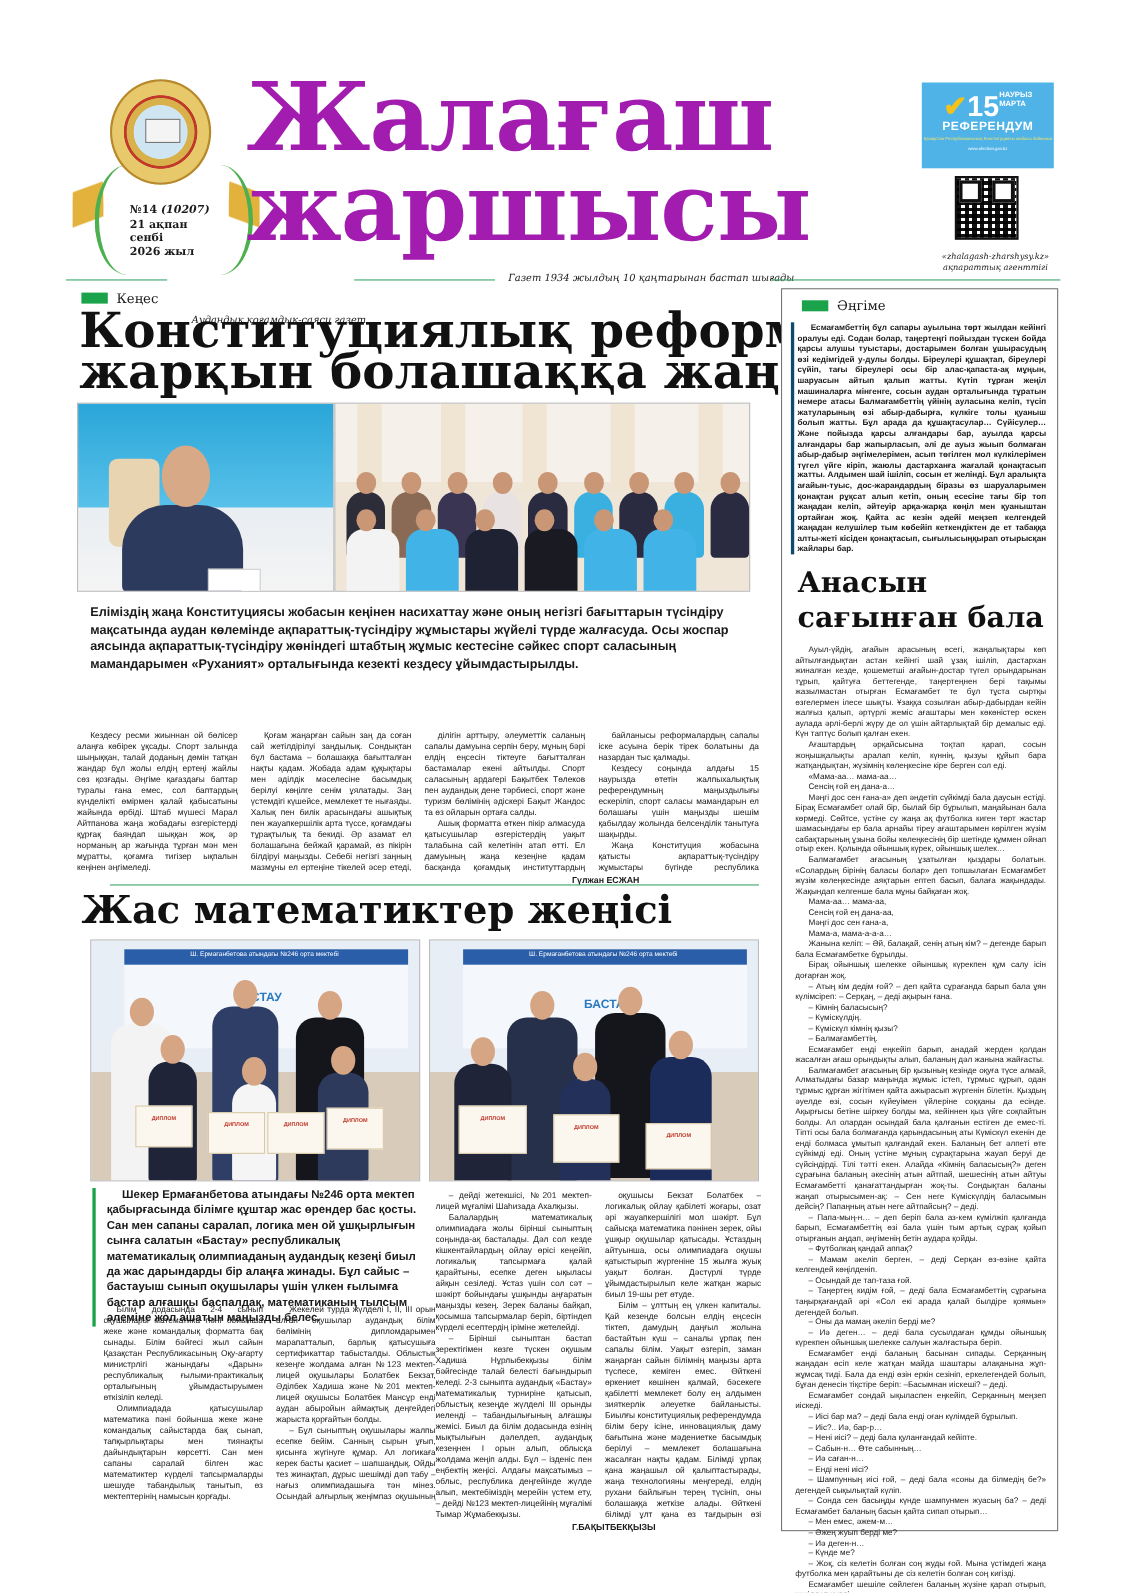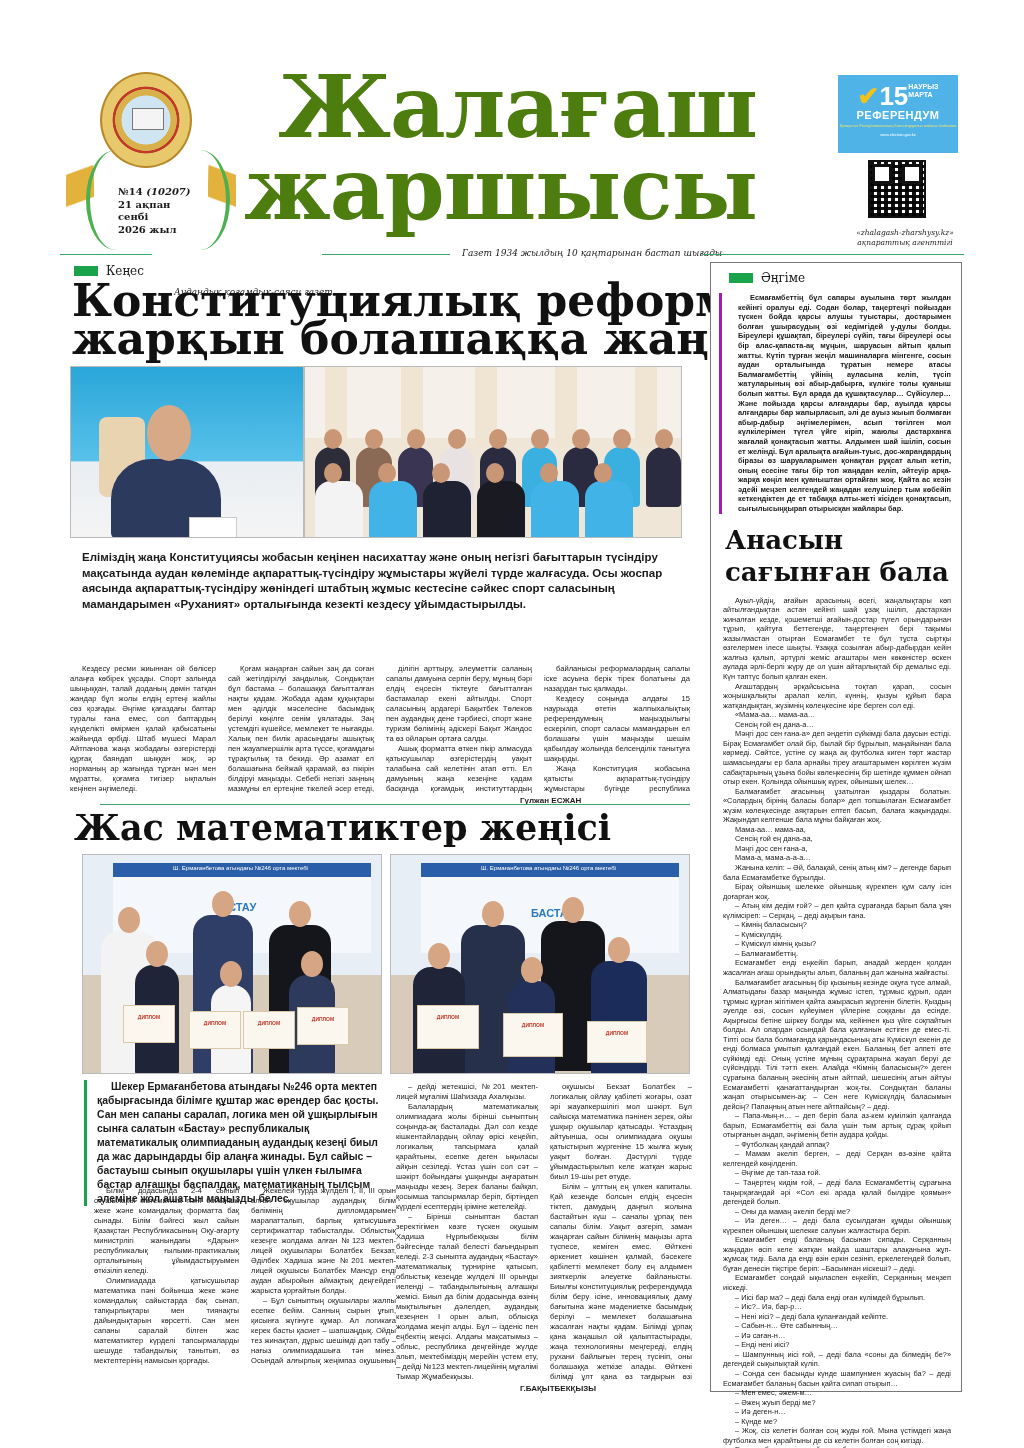--- a/index.html
+++ b/index.html
@@ -12,22 +12,22 @@
     background: radial-gradient(circle at 50% 50%, #cfe6f2 0 38%, #d8b14a 39% 48%, #c0392b 49% 52%, #e7c86a 53% 100%);
     border: 2px solid #b8892a; }
   .emblem-inner { position:absolute; left: 30px; top: 34px; width: 32px; height: 22px; background:#f4f4f4; border:1px solid #777; }
   .wheat { width: 28px; height: 150px; border-radius: 50% 50% 0 0; }
   .wheat-left { left: 66px; top: 110px; background: linear-gradient(160deg, transparent 40%, #e3b23c 41% 60%, transparent 61%); }
   .wheat-right { left: 208px; top: 110px; background: linear-gradient(200deg, transparent 40%, #e3b23c 41% 60%, transparent 61%); }
   .stem-left { left: 86px; top: 150px; width: 60px; height: 100px; border-left: 4px solid #4caf50; border-radius: 60% 0 0 60%; }
   .stem-right { left: 170px; top: 150px; width: 60px; height: 100px; border-right: 4px solid #4caf50; border-radius: 0 60% 60% 0; }
   .issue { left: 118px; top: 186px; font-family: "DejaVu Serif", serif; font-size: 10px; font-weight: bold; line-height: 12.5px; }
   .issue i { font-style: italic; }
-  .title { left: 244px; top: 66px; font-family: "DejaVu Serif", serif; font-weight: bold; color: #4d7c0f;
-    font-size: 86px; line-height: 82px; letter-spacing: -1px; text-align: right; }
+  .title { left: 224px; top: 66px; font-family: "DejaVu Serif", serif; font-weight: bold; color: #a21caf;
+    font-size: 86px; line-height: 82px; letter-spacing: -1px; }
   .ref-box { left: 838px; top: 75px; width: 120px; height: 78px; background: #4fb3e8; color: #fff; text-align: center; }
   .ref-num { font-size: 26px; font-weight: bold; line-height: 26px; margin-top: 8px; }
   .ref-num .v { color: #f2c21b; }
   .ref-num small { font-size: 7px; vertical-align: top; line-height: 8px; display: inline-block; text-align:left; }
   .ref-word { font-size: 11px; font-weight: bold; letter-spacing: 0.5px; }
   .ref-sub { font-size: 4px; color: #f2e36b; margin-top: 2px; }
   .ref-url { font-size: 4px; margin-top: 4px; }
   .qr { left: 868px; top: 160px; width: 58px; height: 58px; background:
       repeating-linear-gradient(90deg, #111 0 4px, #fff 4px 7px),
       repeating-linear-gradient(0deg, #111 0 3px, #fff 3px 6px);
@@ -62,21 +62,21 @@
   .person { width: 36px; height: 60px; border-radius: 16px 16px 4px 4px; position: relative; }
   .person::before { content:""; position:absolute; left: 9px; top: -18px; width: 18px; height: 20px; border-radius: 50%; background:#c99676; }
   .ph-class { background: linear-gradient(180deg, #e8eef5 0 55%, #d9cbb9 55% 100%); }
   .screen { position:absolute; left: 30px; top: 8px; right: 10px; height: 90px; background: #f4f8fc; border-top: 14px solid #2b5ea8; }
   .kid { position:absolute; border-radius: 18px 18px 4px 4px; }
   .kid::before { content:""; position:absolute; left: 50%; margin-left: -11px; top: -24px; width: 22px; height: 26px; border-radius: 50%; background:#d6a684; }
   .diploma { position:absolute; width: 52px; height: 38px; background: #fbf7ef; border: 1px solid #d9c9a8; font-size: 5px; color:#c0392b; text-align:center; padding-top: 8px; font-weight:bold; }
 
   
   .story-box { left: 710px; top: 262px; width: 252px; height: 1130px; border: 1.5px solid #777; background: #fff; }
-  .story-intro { font-weight: bold; font-size: 7.4px; line-height: 9.6px; text-align: justify; border-left: 3px solid #a21caf; padding-left: 16px; }
+  .story-intro { font-weight: bold; font-size: 7.4px; line-height: 9.6px; text-align: justify; border-left: 3px solid #0c4a6e; padding-left: 3px; }
   .story-intro p { text-indent: 12px; }
   .story-text { font-size: 7.4px; line-height: 9.55px; text-align: justify; }
   .story-text p { text-indent: 12px; }
 </style>
 </head>
 <body>
 
 <div class="abs wheat wheat-left"></div>
 <div class="abs wheat wheat-right"></div>
 <div class="abs stem-left"></div>
@@ -263,21 +263,21 @@
       <p>– Атың кім дедім ғой? – деп қайта сұрағанда барып бала ұян күлімсіреп: – Серқаң, – деді ақырын ғана.</p>
       <p>– Кімнің баласысың?</p>
       <p>– Күміскүлдің.</p>
       <p>– Күміскүл кімнің қызы?</p>
       <p>– Балмағамбеттің.</p>
       <p>Есмағамбет енді еңкейіп барып, анадай жерден қолдан жасалған ағаш орындықты алып, баланың дәл жанына жайғасты.</p>
       <p>Балмағамбет ағасының бір қызының кезінде оқуға түсе алмай, Алматыдағы базар маңында жұмыс істеп, тұрмыс құрып, одан тұрмыс құрған жігітімен қайта ажырасып жүргенін білетін. Қыздың әуелде өзі, сосын күйеуімен үйлеріне соққаны да есінде. Ақырғысы бетіне шіркеу болды ма, кейіннен қыз үйге соқпайтын болды. Ал олардан осындай бала қалғанын естіген де емес-ті. Тіпті осы бала болмағанда қарындасының аты Күміскүл екенін де енді болмаса ұмытып қалғандай екен. Баланың бет әлпеті өте сүйкімді еді. Оның үстіне мұның сұрақтарына жауап беруі де сүйсіндірді. Тілі тәтті екен. Алайда «Кімнің баласысың?» деген сұрағына баланың әкесінің атын айтпай, шешесінің атын айтуы Есмағамбетті қанағаттандырған жоқ-ты. Сондықтан баланы жаңап отырысымен-ақ: – Сен неге Күміскүлдің баласымын дейсің? Папаңның атын неге айтпайсың? – деді.</p>
       <p>– Папа-мың-н… – деп беріп бала аз-кем күмілжіп қалғанда барып, Есмағамбеттің өзі бала үшін тым артық сұрақ қойып отырғанын аңдап, әңгіменің бетін аудара қойды.</p>
       <p>– Футболкаң қандай аппақ?</p>
       <p>– Мамам әкеліп берген, – деді Серқан өз-өзіне қайта келгендей көңілденіп.</p>
-      <p>– Әңгіме де тап-таза ғой.</p>
+      <p>– Осындай де тап-таза ғой.</p>
       <p>– Таңертең кидім ғой, – деді бала Есмағамбеттің сұрағына таңырқағандай әрі «Сол екі арада қалай былдіре қоямын» дегендей болып.</p>
       <p>– Оны да мамаң әкеліп берді ме?</p>
       <p>– Иә деген… – деді бала сусылдаған құмды ойыншық күрекпен ойыншық шелекке салуын жалғастыра беріп.</p>
       <p>Есмағамбет енді баланың басынан сипады. Серқанның жаңадан өсіп келе жатқан майда шаштары алақанына жұп-жұмсақ тиді. Бала да енді өзін еркін сезініп, еркелегендей болып, бұған денесін тіқстіре беріп: –Басымнан иіскеші? – деді.</p>
       <p>Есмағамбет сондай ықыласпен еңкейіп, Серқанның меңзеп иіскеді.</p>
       <p>– Иісі бар ма? – деді бала енді оған күлімдей бұрылып.</p>
       <p>– Иіс?.. Иә, бар-р…</p>
       <p>– Нені иісі? – деді бала қуланғандай кейіпте.</p>
       <p>– Сабын-н… Өте сабынның…</p>
       <p>– Иә саған-н…</p>

